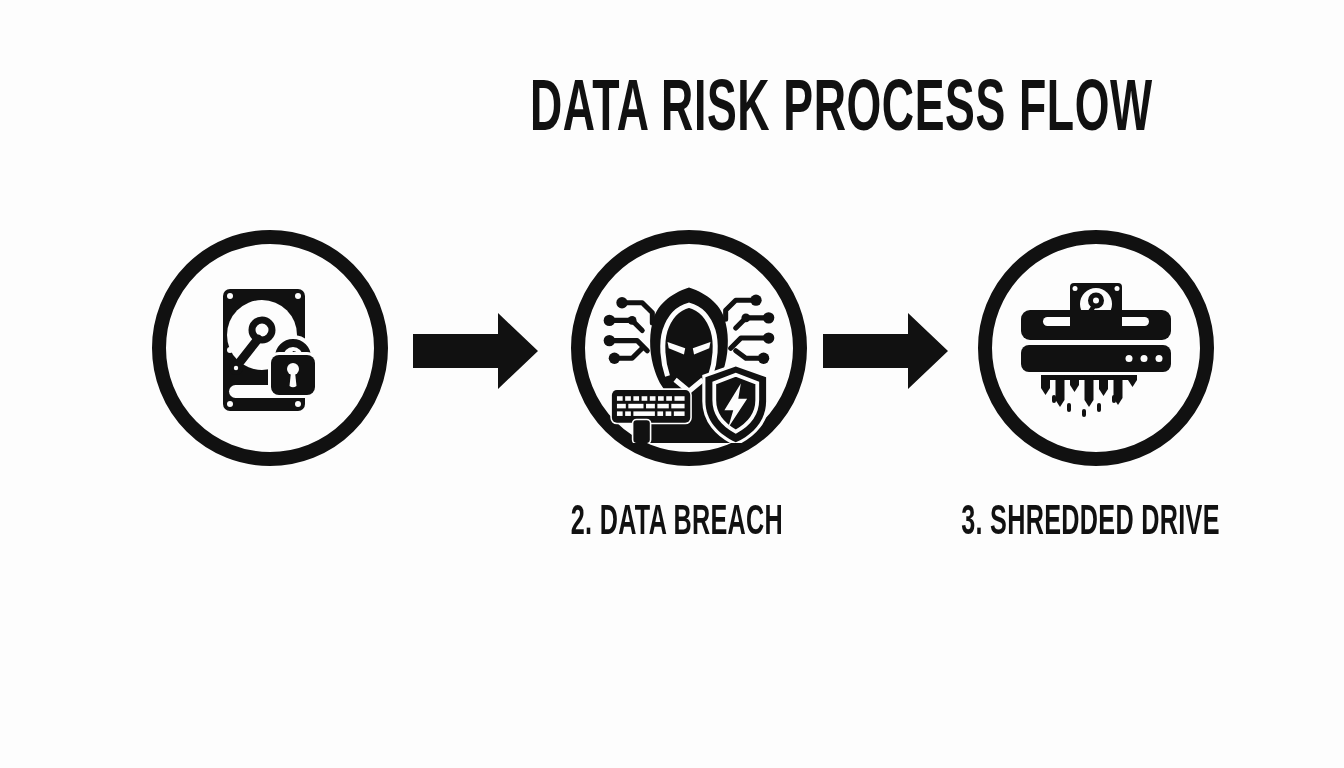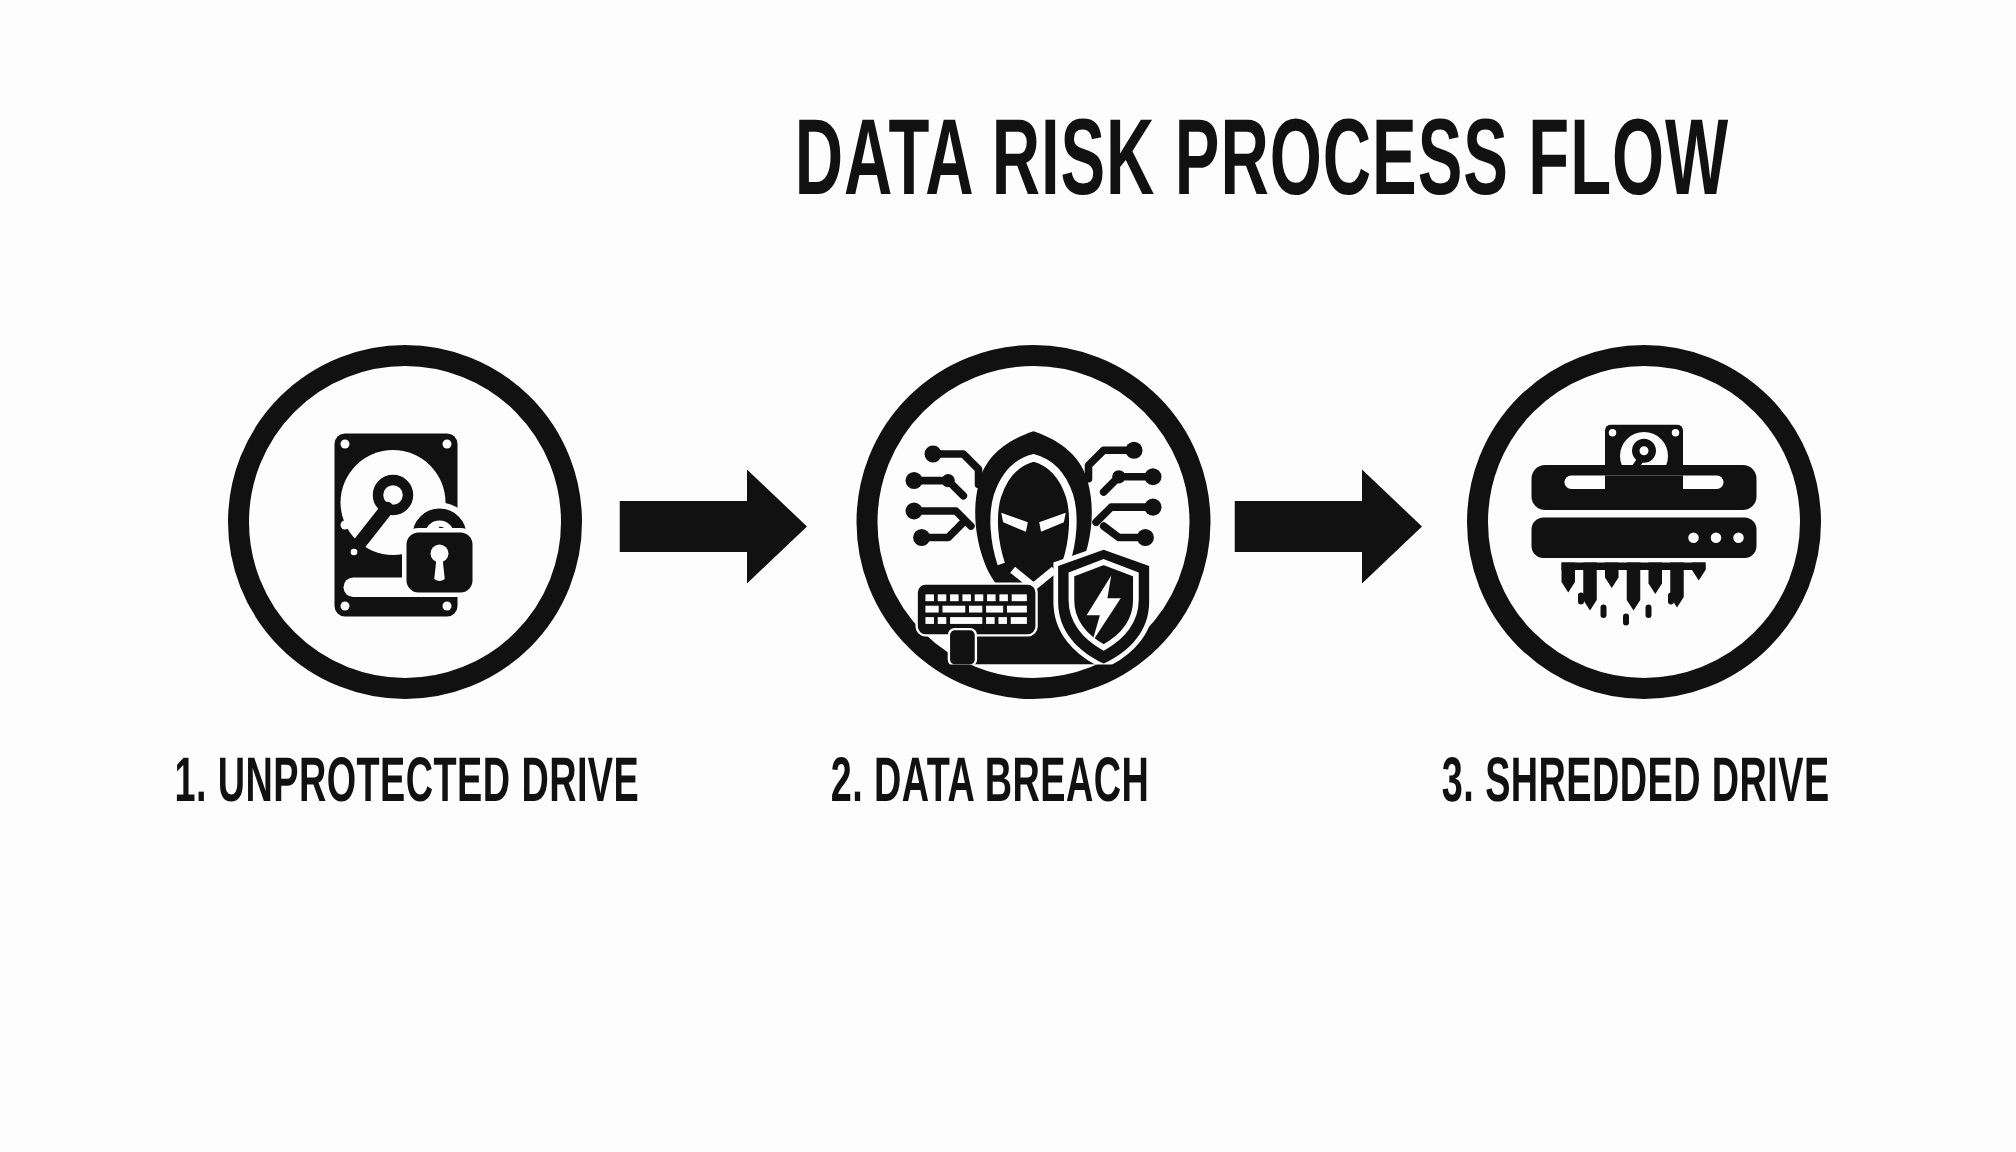--- a/index.html
+++ b/index.html
@@ -43,21 +43,21 @@
   .step-label {
     position:absolute; top:496px; width:520px;
     text-align:center; white-space:nowrap;
   }
   .step-label span {
     display:inline-block;
     font-size:42px; font-weight:700; letter-spacing:0.5px;
     transform:scaleX(0.60); transform-origin:50% 50%;
   }
   .label-1 { left:11px; }   
-  .label-2 { left:400px; }  
+  .label-2 { left:417px; }  
   .label-3 { left:830px; }  
 
   svg { display:block; color:var(--ink); }
 </style>
 </head>
 <body>
 
 <div class="canvas">
 
   <h1 class="title">
@@ -206,23 +206,20 @@
 
         <rect x="41" y="112" width="4" height="8" rx="2"></rect>
         <rect x="56" y="120" width="4" height="9" rx="2"></rect>
         <rect x="71" y="126" width="4" height="8" rx="2"></rect>
         <rect x="86" y="120" width="4" height="9" rx="2"></rect>
         <rect x="101" y="112" width="4" height="8" rx="2"></rect>
       </g>
     </svg>
   </div>
 
-  <div class="step-label label-1">
-    <span>1. UNPROTECTED DRIVE</span>
-  </div>
   <div class="step-label label-2">
     <span>2. DATA BREACH</span>
   </div>
   <div class="step-label label-3">
     <span>3. SHREDDED DRIVE</span>
   </div>
 
 </div>
 
 </body></html>

